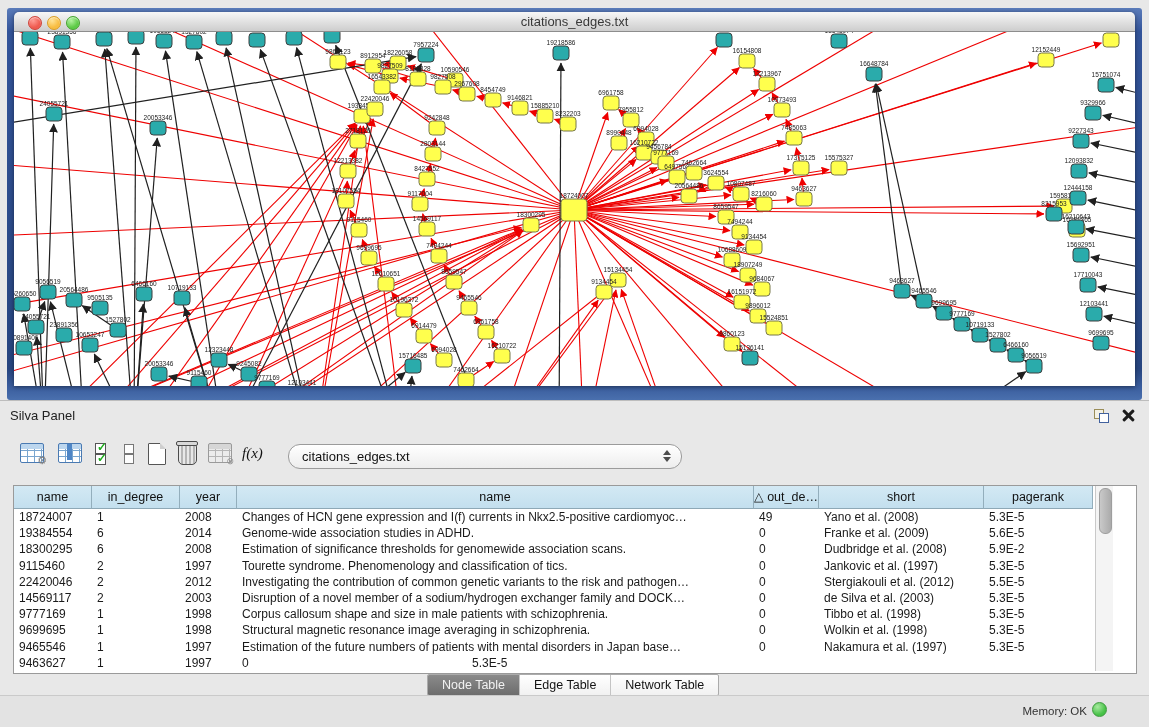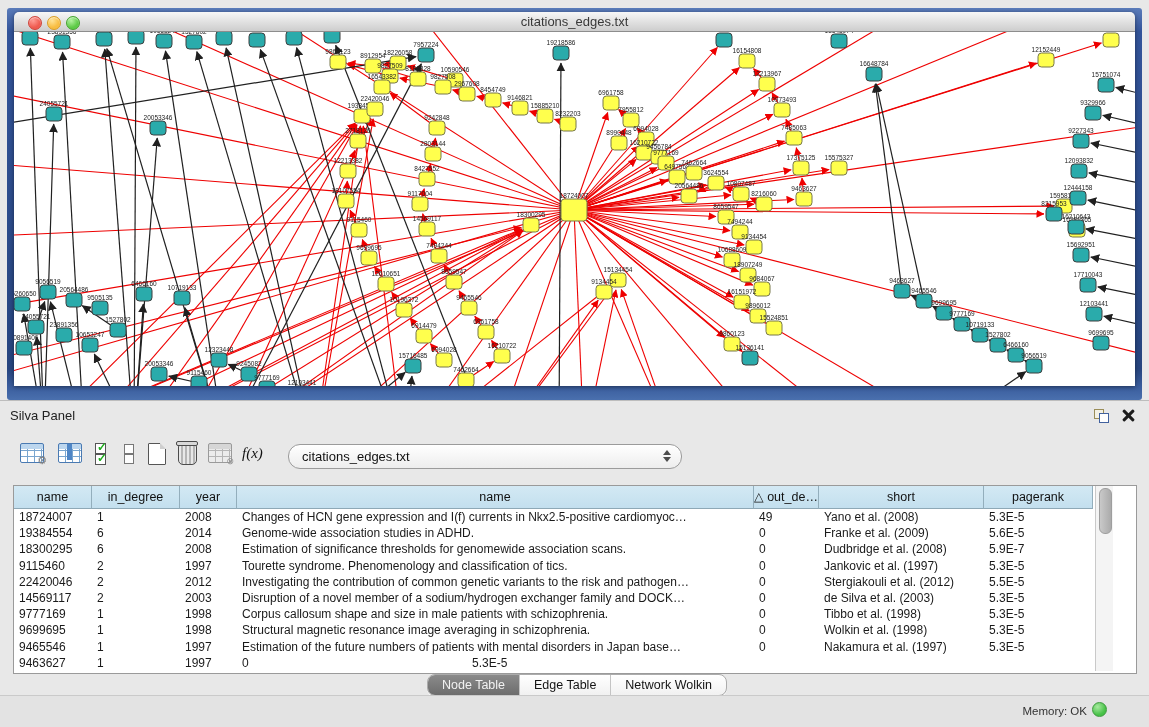--- a/index.html
+++ b/index.html
@@ -73,21 +73,21 @@
   .table-outer{position:absolute;left:13px;top:84px;width:1122px;height:187px;background:#fff;border:1px solid #9a9a9a;overflow:hidden;}
   .thead{position:absolute;left:0;top:0;height:23px;display:flex;}
   .th{height:23px;box-sizing:border-box;background:linear-gradient(180deg,#d3e9f4,#c3dfee);
       border-right:1px solid #93aebc;border-bottom:1px solid #8ea8b6;
       font-size:12.5px;color:#111;text-align:center;line-height:22px;overflow:hidden;white-space:nowrap;}
   .trow{position:absolute;left:0;height:16px;display:flex;font-size:12px;color:#1a1a1a;}
   .td{height:16px;box-sizing:border-box;padding:1px 0 0 5px;overflow:hidden;white-space:nowrap;line-height:15px;}
   .vscroll{position:absolute;left:1081px;top:0;width:17px;height:185px;background:#f4f4f4;border-left:1px solid #c9c9c9;}
   .vthumb{position:absolute;left:2.5px;top:2px;width:11px;height:44px;border-radius:6px;background:linear-gradient(90deg,#c9c9c9,#ababab);border:1px solid #9e9e9e;}
   
-  .tabs-bar{position:absolute;left:427px;top:273px;height:20px;display:flex;border:1px solid #ababab;border-radius:8px;
+  .tabs-bar{position:absolute;left:427px;top:273px;height:20px;display:flex;border:1px solid #ababab;border-radius:2px;
       overflow:hidden;background:linear-gradient(180deg,#ffffff,#f1f1f1);box-shadow:0 1px 0 rgba(255,255,255,.8);}
   .tab{font-size:12.5px;color:#141414;line-height:20px;text-align:center;border-right:1px solid #c4c4c4;padding:0 14px;}
   .tab:last-child{border-right:none;}
   .tab.active{background:linear-gradient(180deg,#8b8b8b,#6d6d6d);color:#f2f2f2;}
   
   .status-strip{position:absolute;left:0;top:294px;width:1149px;height:33px;background:#e3e3e3;border-top:1px solid #cacaca;}
   .mem-label{position:absolute;right:62px;top:9px;font-size:11.5px;color:#333;}
   .mem-dot{position:absolute;right:42px;top:6px;width:13px;height:13px;border-radius:50%;
       background:radial-gradient(circle at 35% 30%,#a8eaa0,#46c146 65%);border:1px solid #3d9a3d;}
 </style>
@@ -892,21 +892,21 @@
           <div class="td" style="width: 165px;">Franke et al. (2009)</div>
           <div class="td" style="width: 109px;">5.6E-5</div>
         </div>
         <div class="trow" style="top: 55.4px;">
           <div class="td" style="width: 78px;">18300295</div>
           <div class="td" style="width: 88px;">6</div>
           <div class="td" style="width: 57px;">2008</div>
           <div class="td" style="width: 517px;">Estimation of significance thresholds for genomewide association scans.</div>
           <div class="td" style="width: 65px;">0</div>
           <div class="td" style="width: 165px;">Dudbridge et al. (2008)</div>
-          <div class="td" style="width: 109px;">5.9E-7</div>
+          <div class="td" style="width: 109px;">5.9E-2</div>
         </div>
         <div class="trow" style="top: 71.6px;">
           <div class="td" style="width: 78px;">9115460</div>
           <div class="td" style="width: 88px;">2</div>
           <div class="td" style="width: 57px;">1997</div>
           <div class="td" style="width: 517px;">Tourette syndrome. Phenomenology and classification of tics.</div>
           <div class="td" style="width: 65px;">0</div>
           <div class="td" style="width: 165px;">Jankovic et al. (1997)</div>
           <div class="td" style="width: 109px;">5.3E-5</div>
         </div>
@@ -965,20 +965,20 @@
         </div>
       </div>
     <div class="vscroll">
       <div class="vthumb"></div>
     </div>
   </div>
 
   <div class="tabs-bar">
     <div class="tab active">Node Table</div>
     <div class="tab">Edge Table</div>
-    <div class="tab">Network Wolkin</div>
+    <div class="tab">Network Table</div>
   </div>
 
   <div class="status-strip">
     <span class="mem-label">Memory: OK</span>
     <span class="mem-dot"></span>
   </div>
 </div>
 
 </body></html>

